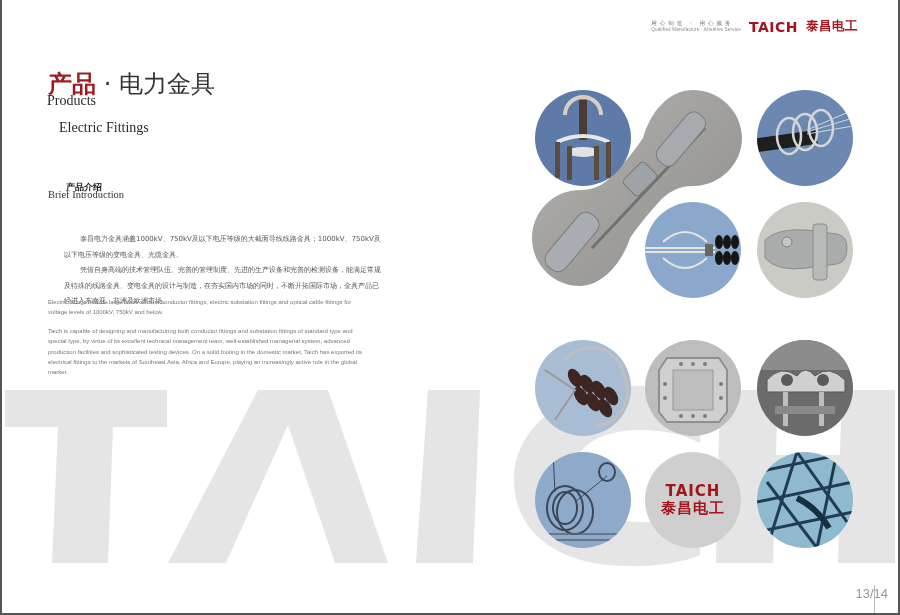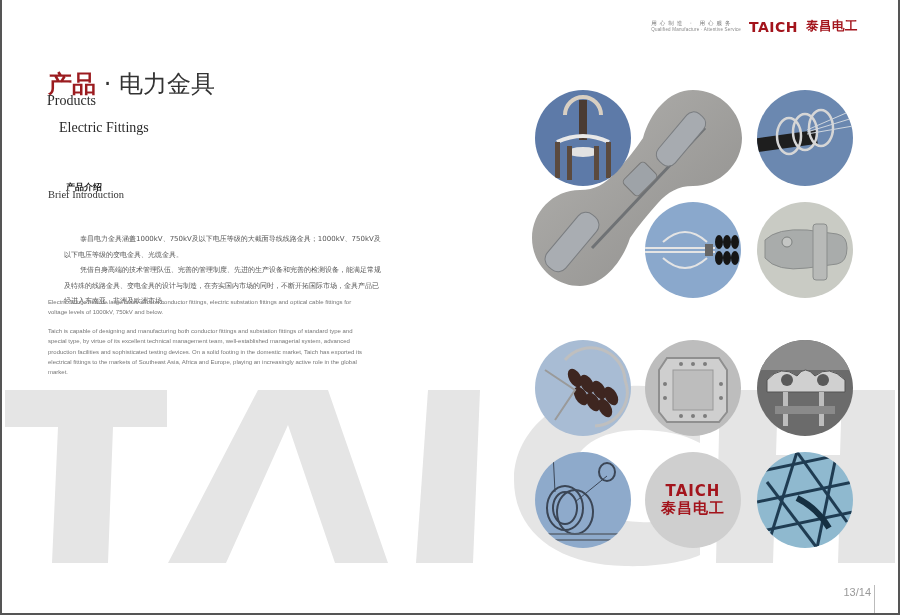--- a/index.html
+++ b/index.html
@@ -24,21 +24,21 @@
   .sec-en{position:absolute;left:48px;top:189px;font-size:10.5px;color:#333;font-family:"Liberation Serif",serif;}
   .para-cn{position:absolute;left:48px;width:320px;font-size:7px;line-height:15.5px;color:#555;font-family:"DejaVu Sans",sans-serif;text-indent:16px;margin:16px;}
   .p1{top:216px;}
   .p2{top:247px;}
   .para-en{position:absolute;left:48px;width:322px;font-size:6px;line-height:10.3px;color:#777;margin:0;}
   .p3{top:297px;}
   .p4{top:326px;}
   
   .circ{position:absolute;width:96px;height:96px;border-radius:50%;overflow:hidden;}
   .blob{position:absolute;}
-  .pageno{position:absolute;right:29px;top:586px;font-size:11px;color:#999;}
+  .pageno{position:absolute;right:12px;top:586px;font-size:13px;color:#999;}
   .pageline{position:absolute;left:874px;top:585px;width:1px;height:28px;background:#bbb;}
   .logo-circle{display:flex;flex-direction:column;align-items:center;justify-content:center;background:#cfcfcf;}
   .logo-en{font-family:"DejaVu Sans",sans-serif;font-weight:bold;font-size:15px;color:#a3141c;letter-spacing:1px;line-height:1;}
   .logo-cn{font-family:"DejaVu Sans",sans-serif;font-weight:bold;font-size:15px;color:#a3141c;letter-spacing:1px;line-height:1;margin-top:2px;}
 </style>
 </head>
 <body>
 
 <svg class="wm" viewBox="0 0 900 615" width="900" height="615">
   <g fill="#e5e5e5">

